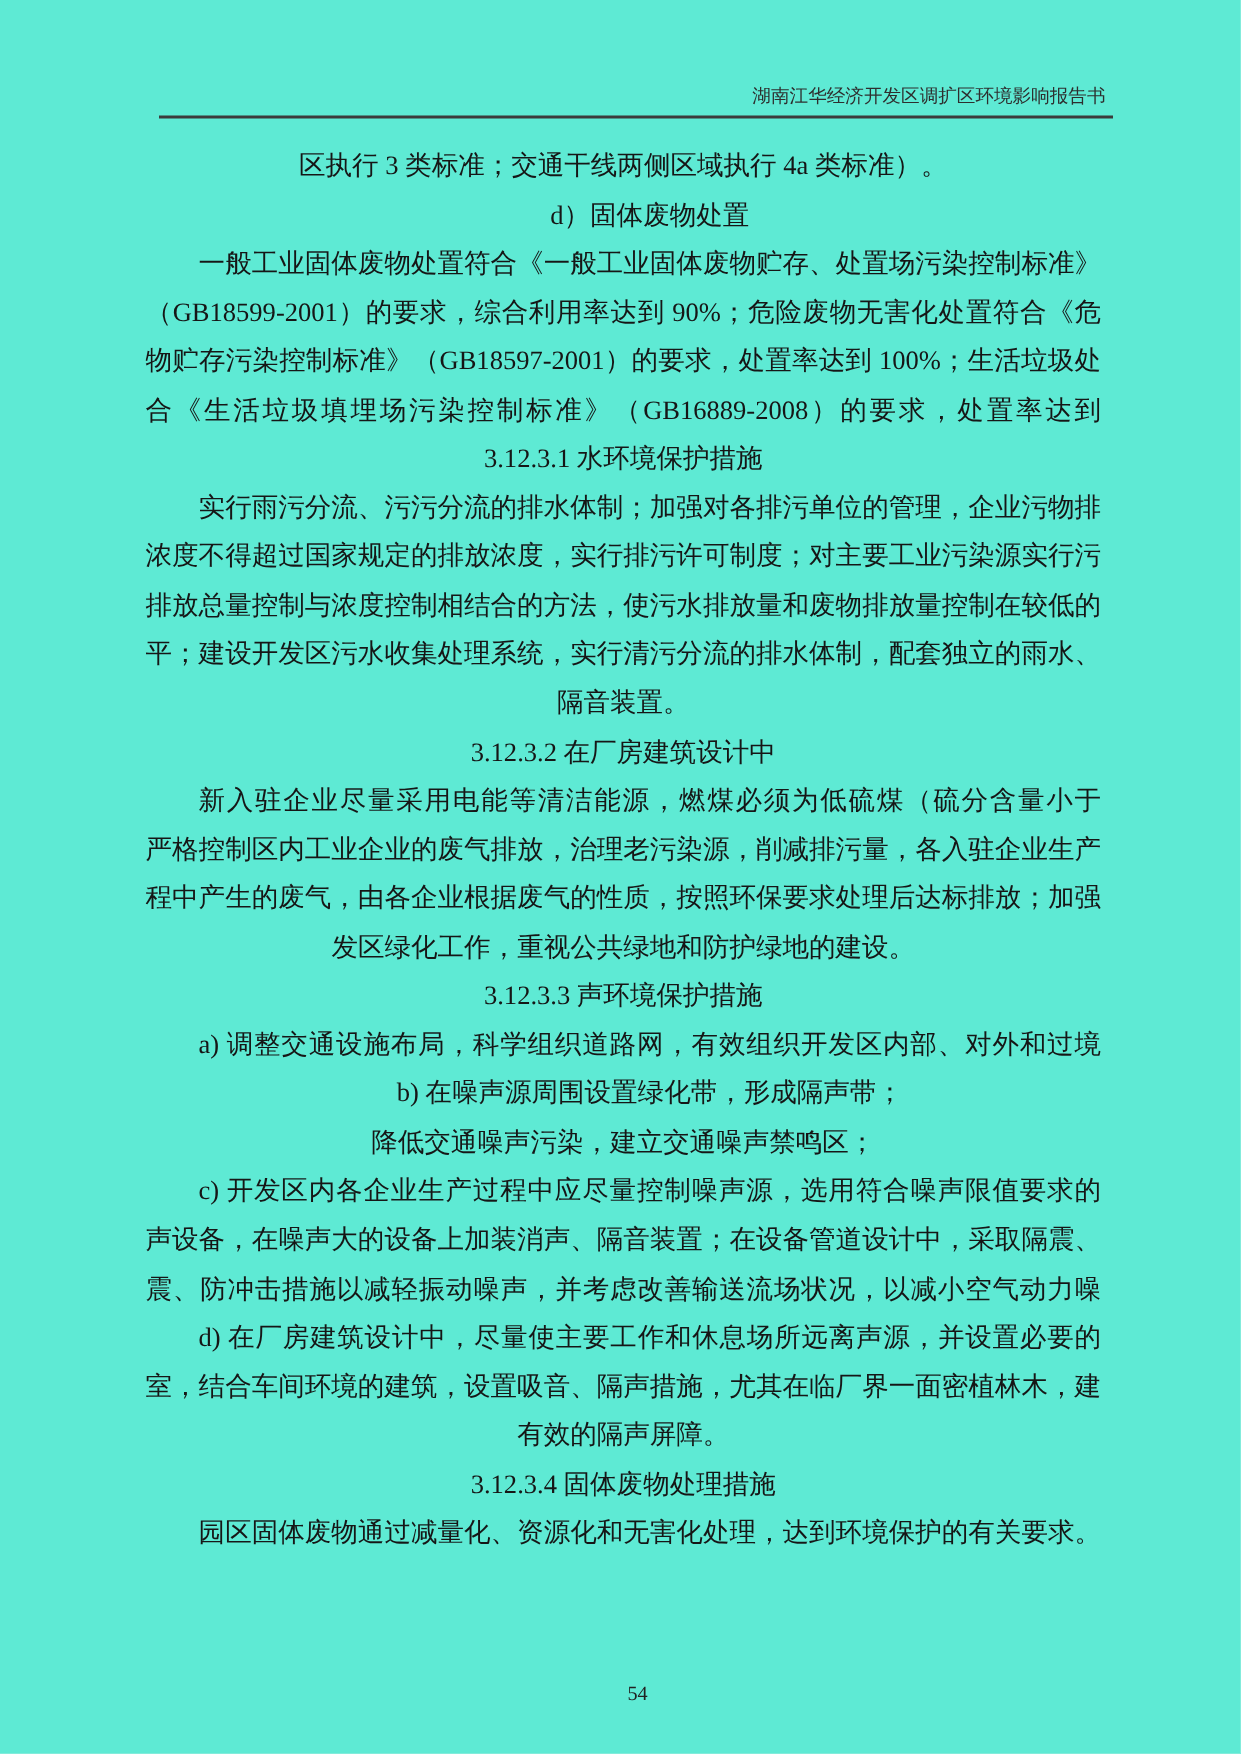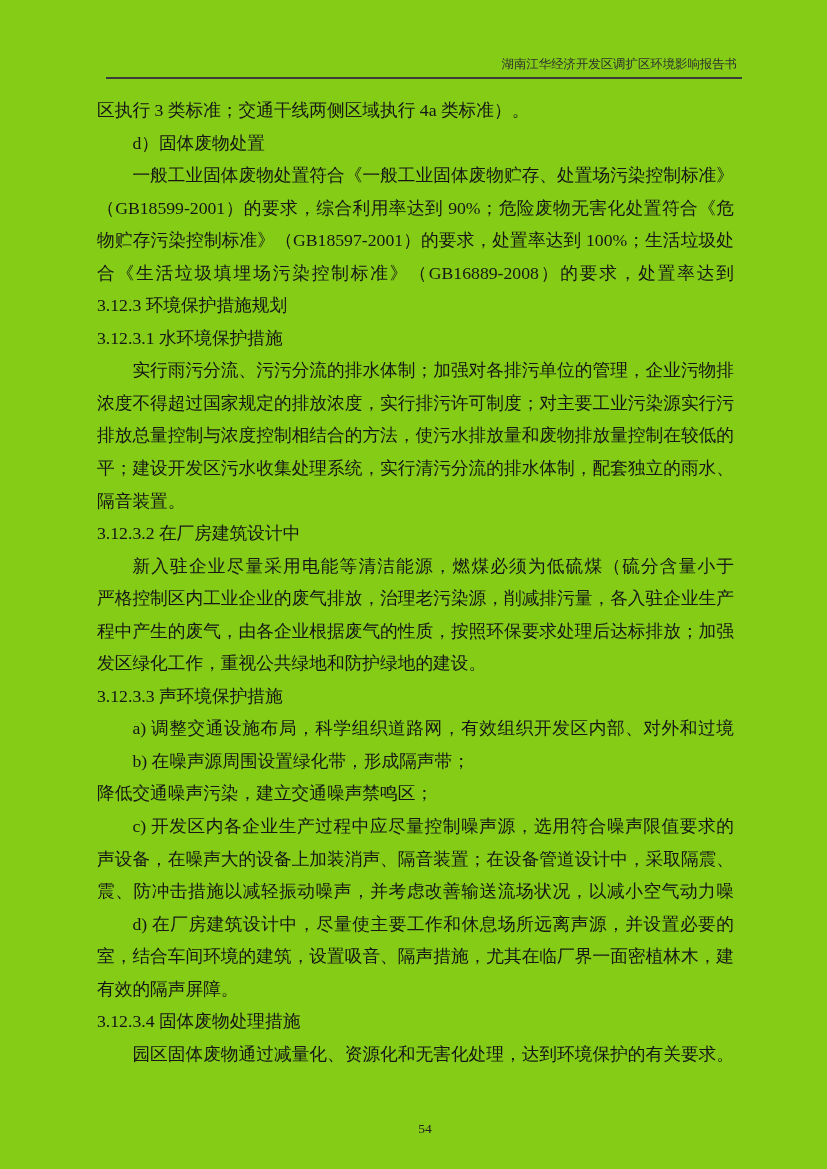--- a/index.html
+++ b/index.html
@@ -4,21 +4,21 @@
 <style>
   html, body { margin: 0; padding: 0; }
   body {
     width: 827px; height: 1169px;
     background: #f4f4f2;
     font-family: "Liberation Serif", "DejaVu Serif", serif;
   }
   .page {
     position: relative;
     width: 827px; height: 1169px;
-    background: #84cc16;
+    background: #5eead4;
     color: #1b1b1b;
     overflow: hidden;
   }
   
   .header-text {
     position: absolute;
     top: 56px; right: 90px;
     font-size: 12.4px; line-height: 16px;
     color: #2e2e2e;
     white-space: nowrap;
@@ -35,21 +35,21 @@
     left: 97px; top: 94px;
     width: 637px;
     font-size: 17.7px;
     color: #161616;
     font-kerning: none;
   }
   .line {
     height: 32.55px;
     line-height: 32.55px;
     white-space: nowrap;
-    text-align: left;
+    text-align: center;
   }
   .line.j {
     white-space: normal;
     text-align: justify;
     text-align-last: justify;
     text-justify: inter-character;
     overflow: hidden;
   }
   .line.ind { text-indent: 2em; }
   
@@ -72,21 +72,20 @@
 
   <div class="header-rule"></div>
 
   <div class="doc-body" id="doc-body">
       <div class="line">区执行 3 类标准；交通干线两侧区域执行 4a 类标准）。</div>
       <div class="line ind">d）固体废物处置</div>
       <div class="line j ind">一般工业固体废物处置符合《一般工业固体废物贮存、处置场污染控制标准》</div>
       <div class="line j">（GB18599-2001）的要求，综合利用率达到 90%；危险废物无害化处置符合《危险废</div>
       <div class="line j">物贮存污染控制标准》（GB18597-2001）的要求，处置率达到 100%；生活垃圾处理符</div>
       <div class="line j">合《生活垃圾填埋场污染控制标准》（GB16889-2008）的要求，处置率达到 100%。</div>
-      <div class="line">3.12.3 环境保护措施规划</div>
       <div class="line">3.12.3.1 水环境保护措施</div>
       <div class="line j ind">实行雨污分流、污污分流的排水体制；加强对各排污单位的管理，企业污物排放</div>
       <div class="line j">浓度不得超过国家规定的排放浓度，实行排污许可制度；对主要工业污染源实行污水</div>
       <div class="line j">排放总量控制与浓度控制相结合的方法，使污水排放量和废物排放量控制在较低的水</div>
       <div class="line j">平；建设开发区污水收集处理系统，实行清污分流的排水体制，配套独立的雨水、污</div>
       <div class="line">隔音装置。</div>
       <div class="line">3.12.3.2 在厂房建筑设计中</div>
       <div class="line j ind">新入驻企业尽量采用电能等清洁能源，燃煤必须为低硫煤（硫分含量小于 1.0%）；</div>
       <div class="line j">严格控制区内工业企业的废气排放，治理老污染源，削减排污量，各入驻企业生产过</div>
       <div class="line j">程中产生的废气，由各企业根据废气的性质，按照环保要求处理后达标排放；加强开</div>

